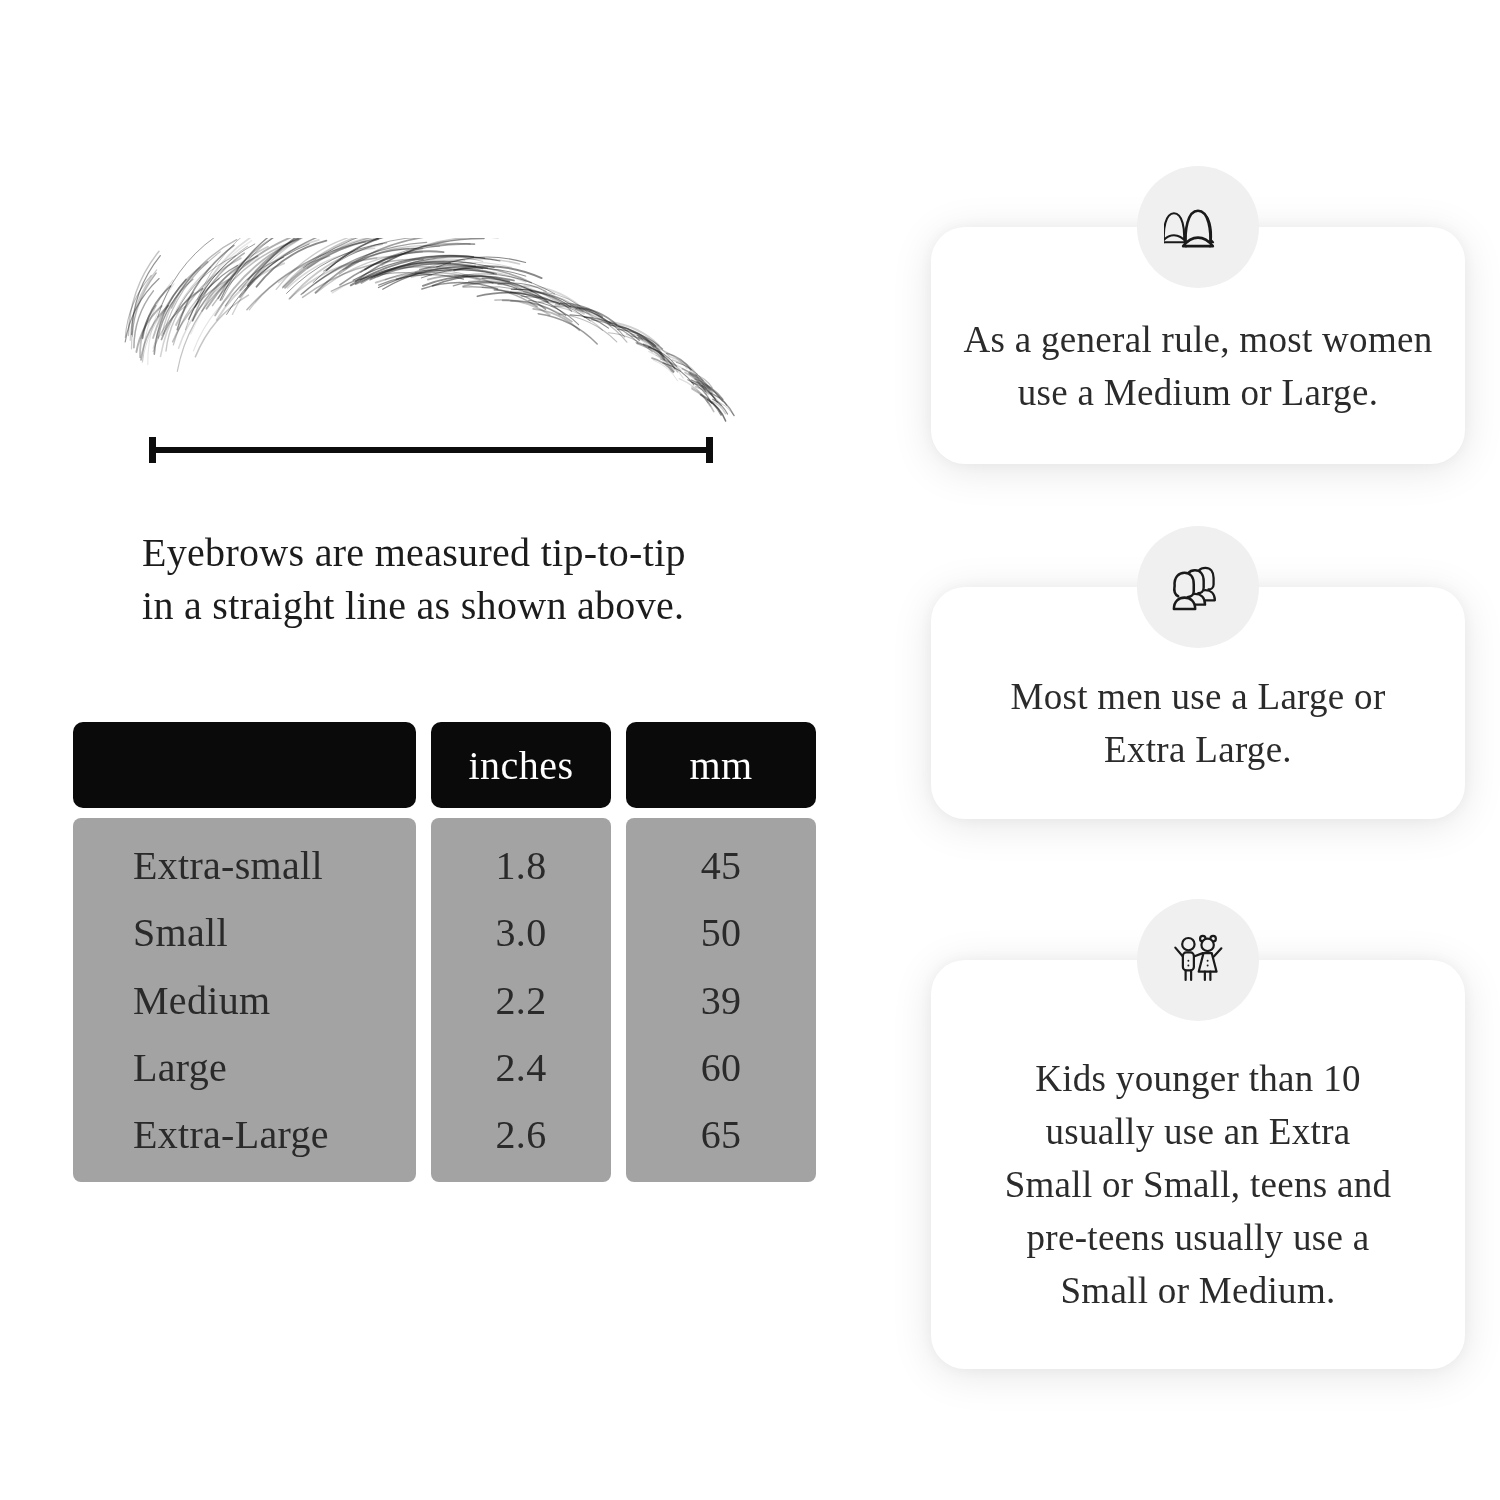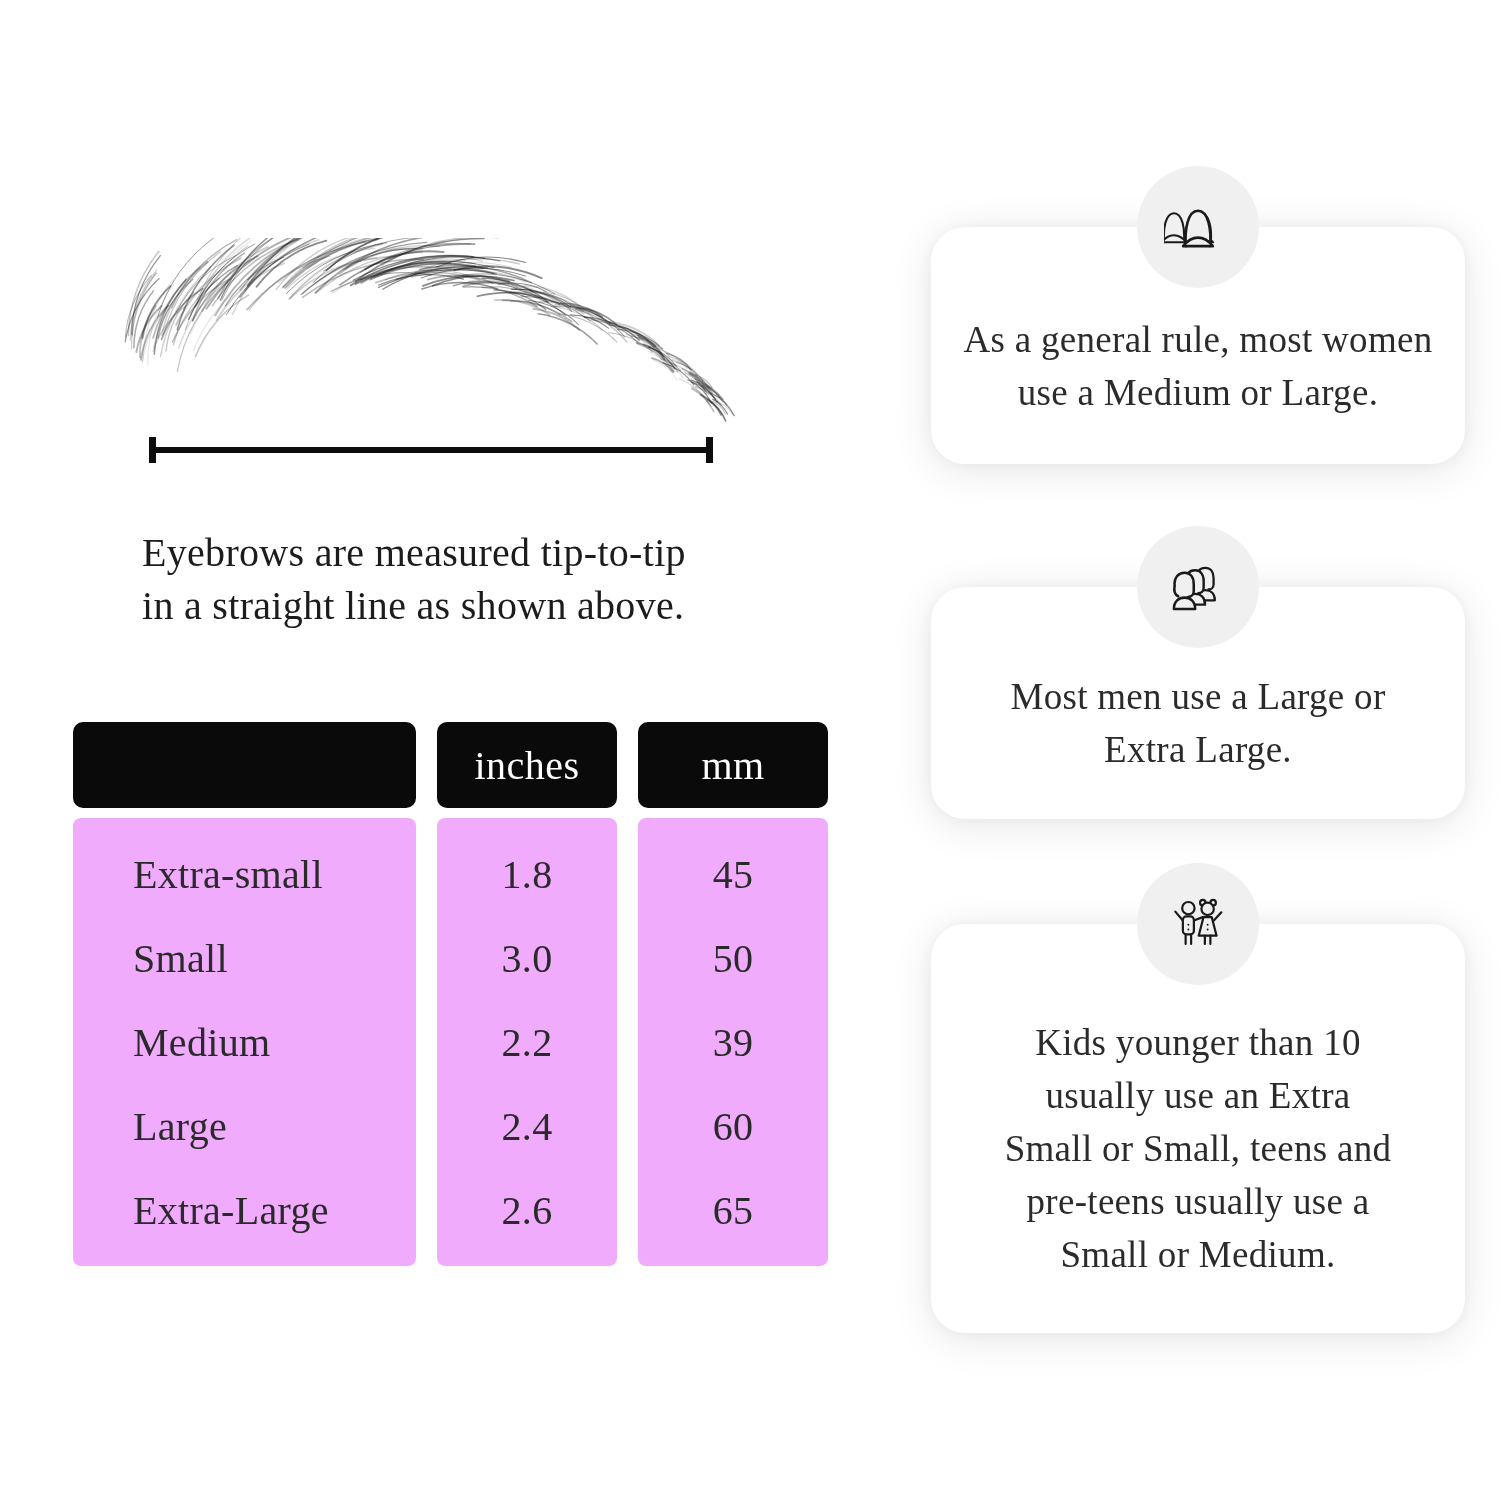--- a/index.html
+++ b/index.html
@@ -14,50 +14,50 @@
   .measure-line .cap.left{left:-1px;}
   .measure-line .cap.right{right:-1px;}
   .caption{
     position:absolute;left:142px;top:526px;width:620px;
     font-size:40px;line-height:53px;color:#1c1c1c;letter-spacing:.3px;
   }
   .caption span{display:block;white-space:nowrap;}
   
   .thead,.tbody{
     position:absolute;left:73px;display:grid;
-    grid-template-columns:343px 180px 190px;column-gap:21px;
+    grid-template-columns:343px 180px 190px;column-gap:15px;
   }
   .thead{top:722px;height:86px;}
   .th{
     background:#0a0a0a;border-radius:10px;color:#ffffff;
     display:flex;align-items:center;justify-content:center;
     font-size:40px;letter-spacing:.5px;
   }
   .tbody{top:818px;height:448px;}
   .tcol{
-    background:#f0abfc;border-radius:8px;height:448px;
+    background:#a3a3a3;border-radius:8px;height:364px;
     display:flex;flex-direction:column;justify-content:space-between;
     padding:14px 0;box-sizing:border-box;
   }
   .cell{
     height:84px;display:flex;align-items:center;
     font-size:40px;color:#2a2a2a;letter-spacing:.3px;
   }
   .tcol.labels .cell{padding-left:60px;}
   .tcol.nums .cell{justify-content:center;}
   
   .card{
     position:absolute;left:883px;width:534px;background:#ffffff;border-radius:34px;
     box-shadow:0 6px 42px rgba(0,0,0,.10),0 0 14px rgba(0,0,0,.04);
     display:flex;align-items:center;justify-content:center;
     padding-top:40px;box-sizing:border-box;margin-left:48px;
   }
   .card.c1{top:227px;height:237px;}
   .card.c2{top:587px;height:232px;}
-  .card.c3{top:924px;height:409px;}
+  .card.c3{top:960px;height:409px;}
   .badge{
     position:absolute;left:50%;top:-61px;margin-left:-61px;width:122px;height:122px;
     border-radius:50%;background:#f0f0f0;
     display:flex;align-items:center;justify-content:center;
   }
   .badge svg{display:block;}
   .card-text{text-align:center;font-size:37px;line-height:53px;color:#2b2b2b;letter-spacing:.3px;}
   .card-text span{display:block;white-space:nowrap;}
 </style>
 </head>

